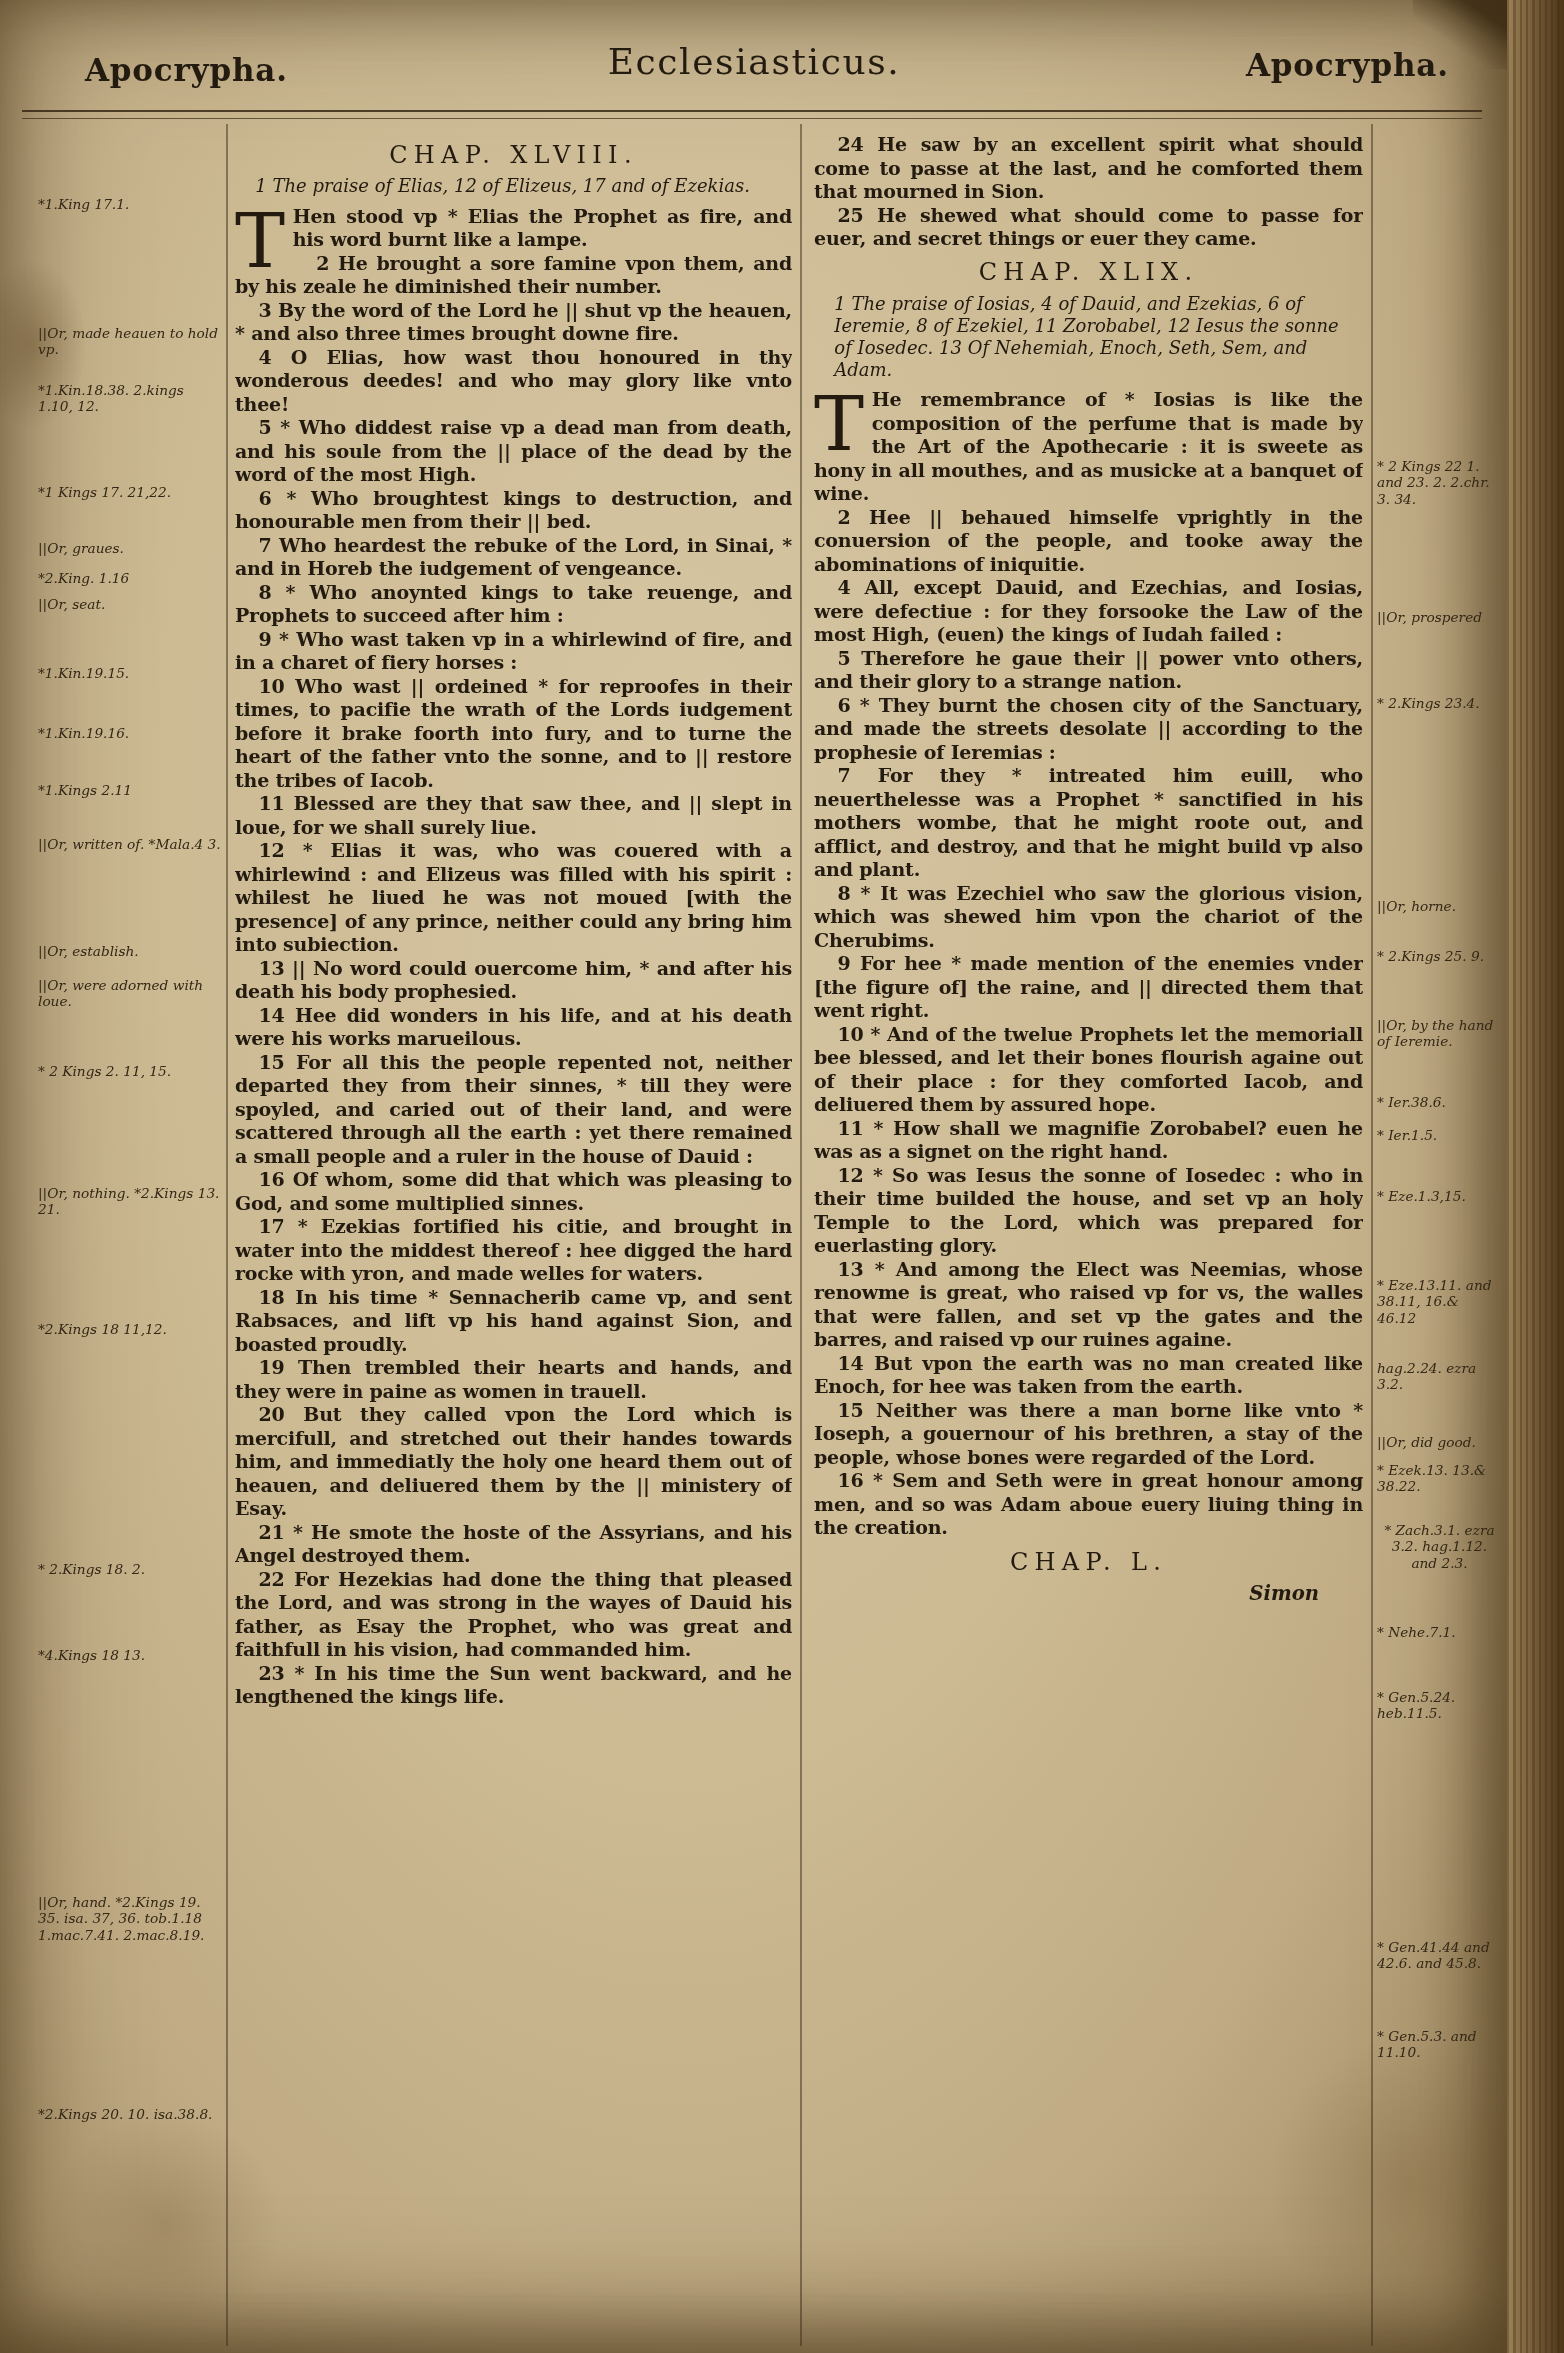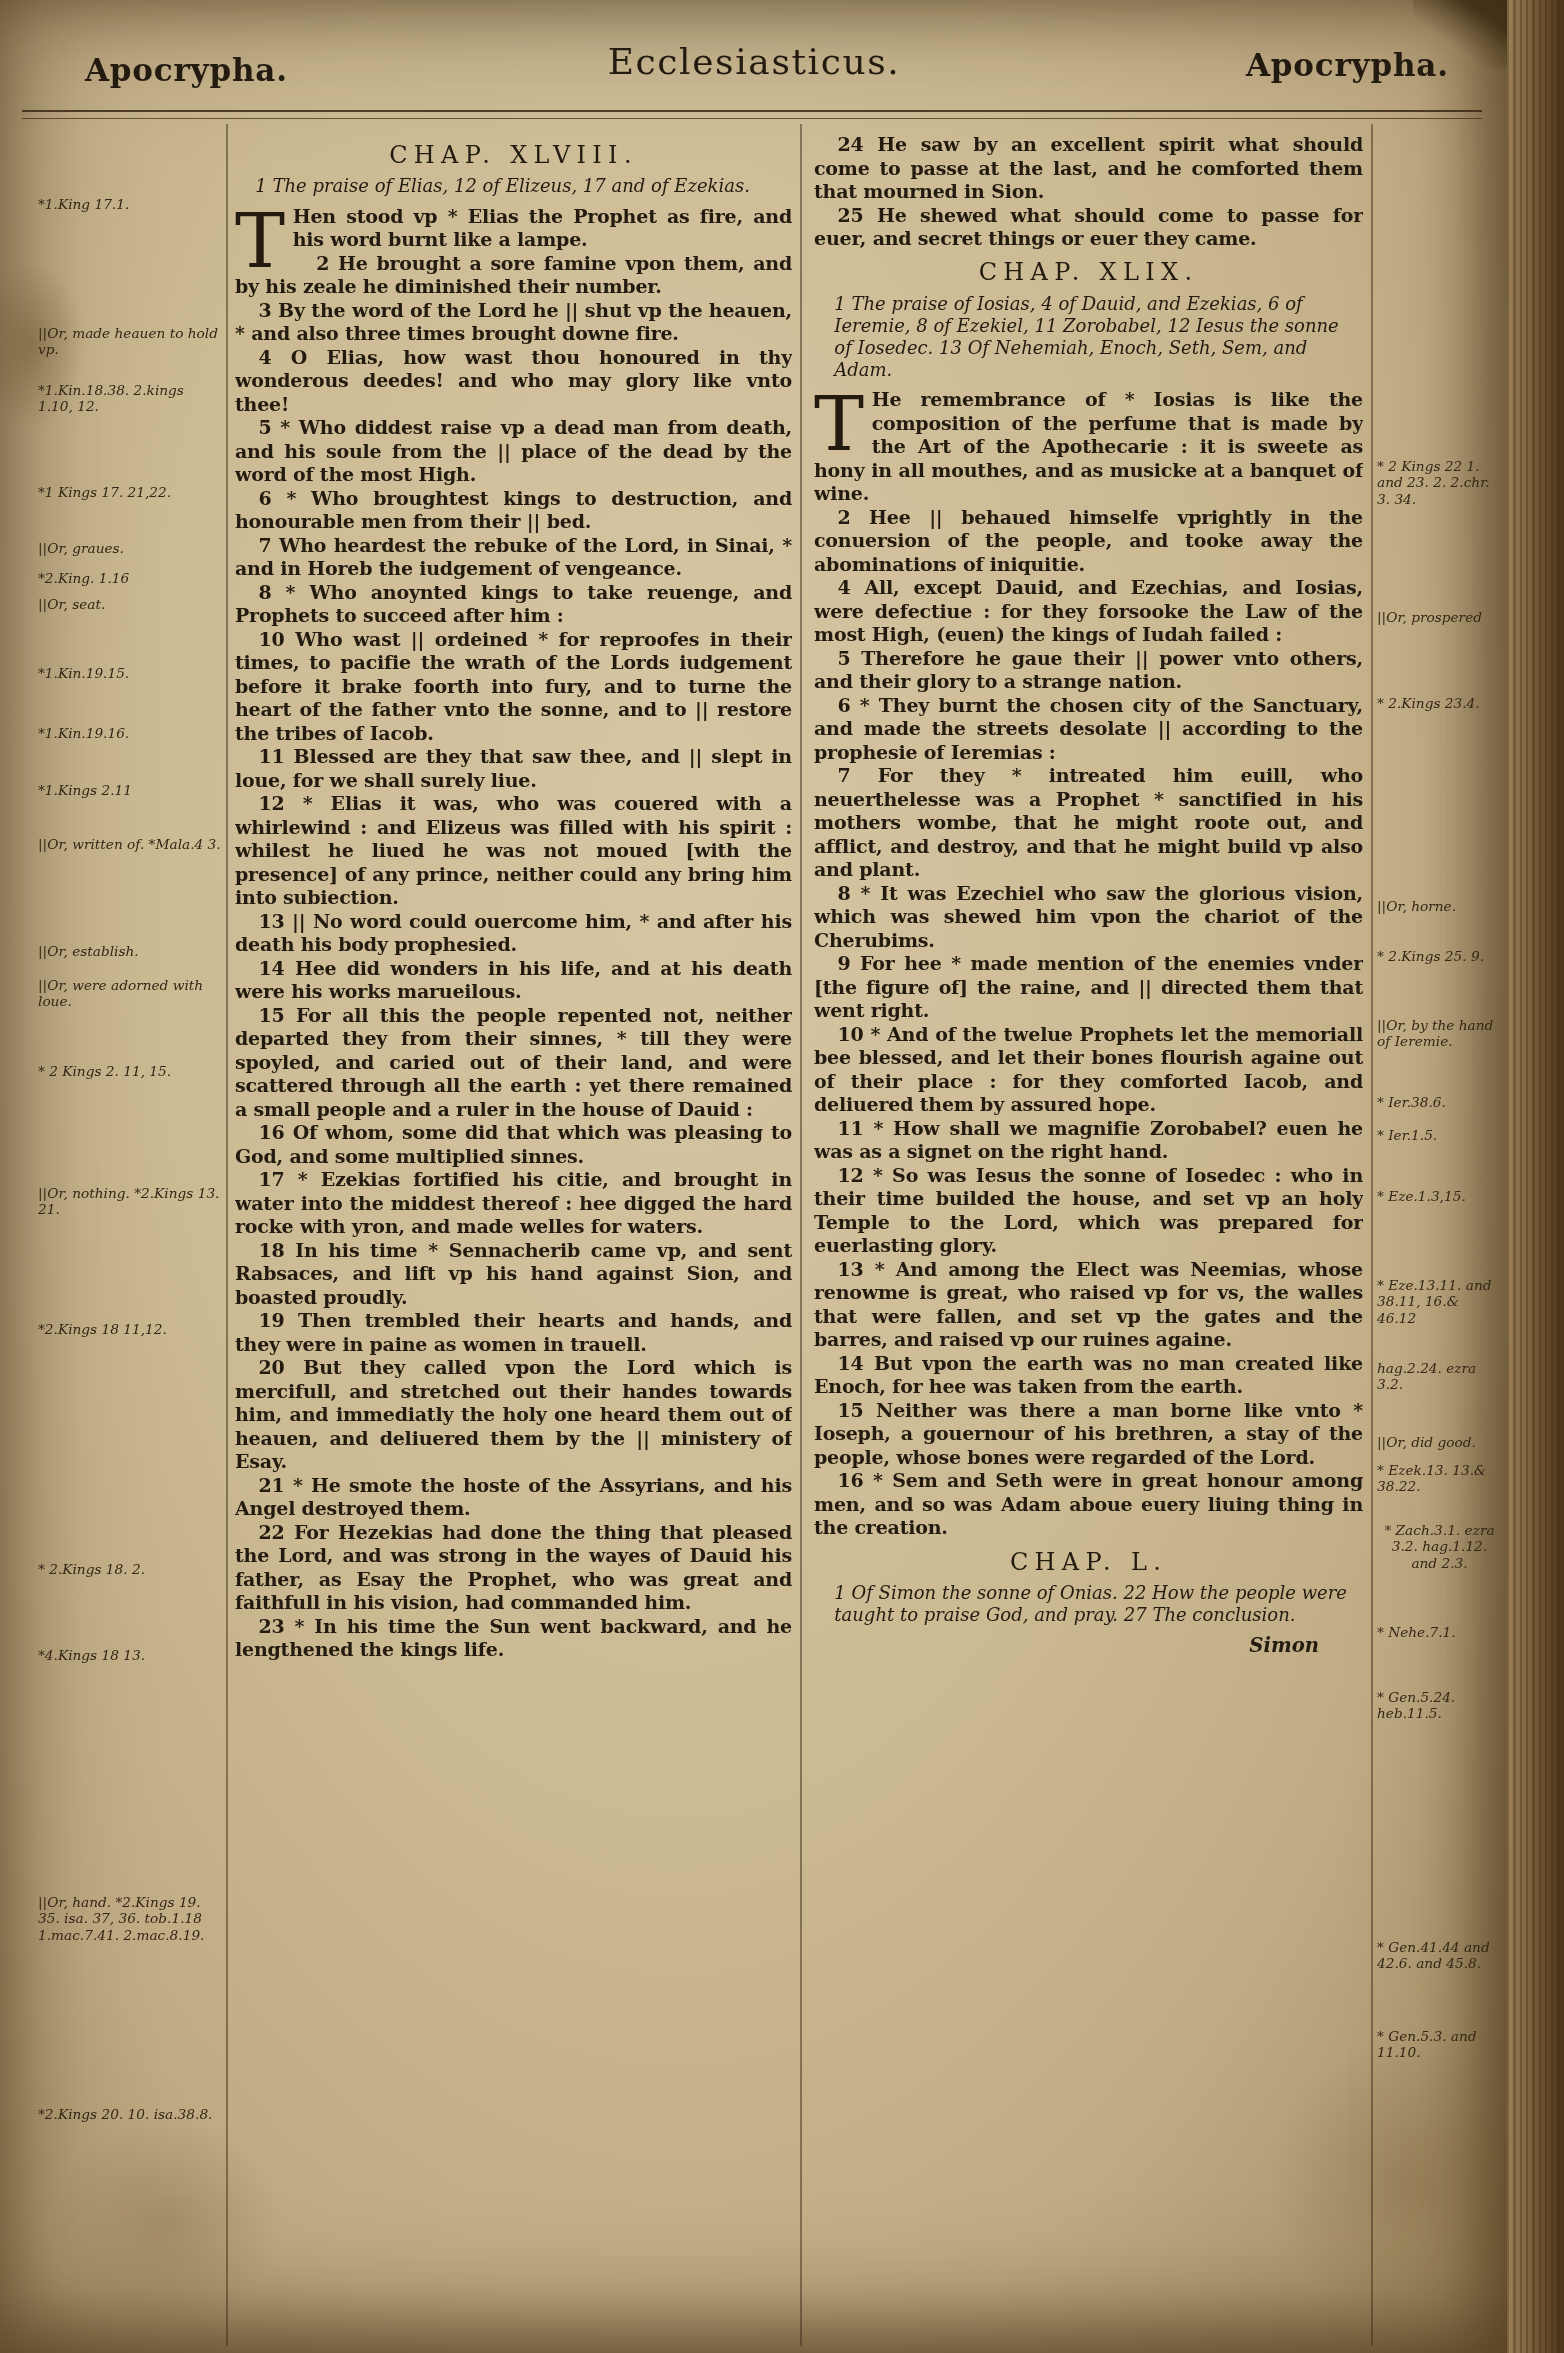--- a/index.html
+++ b/index.html
@@ -103,20 +103,21 @@
       <h2 class="chapter">CHAP. XLVIII.</h2>
       <p class="argument">1  The praise of Elias, 12 of Elizeus, 17 and of Ezekias.</p>
       <p class="verse opening"><span class="dropcap">T</span>Hen stood vp * Elias the Prophet as fire, and his word burnt like a lampe.</p>
       <p class="verse"><span class="vnum">2  </span>He brought a sore famine vpon them, and by his zeale he diminished their number.</p>
       <p class="verse"><span class="vnum">3  </span>By the word of the Lord he || shut vp the heauen, * and also three times brought downe fire.</p>
       <p class="verse"><span class="vnum">4  </span>O Elias, how wast thou honoured in thy wonderous deedes! and who may glory like vnto thee!</p>
       <p class="verse"><span class="vnum">5  </span>* Who diddest raise vp a dead man from death, and his soule from the || place of the dead by the word of the most High.</p>
       <p class="verse"><span class="vnum">6  </span>* Who broughtest kings to destruction, and honourable men from their || bed.</p>
       <p class="verse"><span class="vnum">7  </span>Who heardest the rebuke of the Lord, in Sinai, * and in Horeb the iudgement of vengeance.</p>
       <p class="verse"><span class="vnum">8  </span>* Who anoynted kings to take reuenge, and Prophets to succeed after him :</p>
+      <p class="verse"><span class="vnum">9  </span>* Who wast taken vp in a whirlewind of fire, and in a charet of fiery horses :</p>
       <p class="verse"><span class="vnum">10  </span>Who wast || ordeined * for reproofes in their times, to pacifie the wrath of the Lords iudgement before it brake foorth into fury, and to turne the heart of the father vnto the sonne, and to || restore the tribes of Iacob.</p>
       <p class="verse"><span class="vnum">11  </span>Blessed are they that saw thee, and || slept in loue, for we shall surely liue.</p>
       <p class="verse"><span class="vnum">12  </span>* Elias it was, who was couered with a whirlewind : and Elizeus was filled with his spirit : whilest he liued he was not moued [with the presence] of any prince, neither could any bring him into subiection.</p>
       <p class="verse"><span class="vnum">13  </span>|| No word could ouercome him, * and after his death his body prophesied.</p>
       <p class="verse"><span class="vnum">14  </span>Hee did wonders in his life, and at his death were his works marueilous.</p>
       <p class="verse"><span class="vnum">15  </span>For all this the people repented not, neither departed they from their sinnes, * till they were spoyled, and caried out of their land, and were scattered through all the earth : yet there remained a small people and a ruler in the house of Dauid :</p>
       <p class="verse"><span class="vnum">16  </span>Of whom, some did that which was pleasing to God, and some multiplied sinnes.</p>
       <p class="verse"><span class="vnum">17  </span>* Ezekias fortified his citie, and brought in water into the middest thereof : hee digged the hard rocke with yron, and made welles for waters.</p>
       <p class="verse"><span class="vnum">18  </span>In his time * Sennacherib came vp, and sent Rabsaces, and lift vp his hand against Sion, and boasted proudly.</p>
       <p class="verse"><span class="vnum">19  </span>Then trembled their hearts and hands, and they were in paine as women in trauell.</p>
@@ -139,21 +140,20 @@
       <p class="verse"><span class="vnum">8  </span>* It was Ezechiel who saw the glorious vision, which was shewed him vpon the chariot of the Cherubims.</p>
       <p class="verse"><span class="vnum">9  </span>For hee * made mention of the enemies vnder [the figure of] the raine, and || directed them that went right.</p>
       <p class="verse"><span class="vnum">10  </span>* And of the twelue Prophets let the memoriall bee blessed, and let their bones flourish againe out of their place : for they comforted Iacob, and deliuered them by assured hope.</p>
       <p class="verse"><span class="vnum">11  </span>* How shall we magnifie Zorobabel? euen he was as a signet on the right hand.</p>
       <p class="verse"><span class="vnum">12  </span>* So was Iesus the sonne of Iosedec : who in their time builded the house, and set vp an holy Temple to the Lord, which was prepared for euerlasting glory.</p>
       <p class="verse"><span class="vnum">13  </span>* And among the Elect was Neemias, whose renowme is great, who raised vp for vs, the walles that were fallen, and set vp the gates and the barres, and raised vp our ruines againe.</p>
       <p class="verse"><span class="vnum">14  </span>But vpon the earth was no man created like Enoch, for hee was taken from the earth.</p>
       <p class="verse"><span class="vnum">15  </span>Neither was there a man borne like vnto * Ioseph, a gouernour of his brethren, a stay of the people, whose bones were regarded of the Lord.</p>
       <p class="verse"><span class="vnum">16  </span>* Sem and Seth were in great honour among men, and so was Adam aboue euery liuing thing in the creation.</p>
       <h2 class="chapter">CHAP. L.</h2>
-      <p class="argument">1  Of Simon the sonne of Onias. 22 How the people were taught to praise God, and pray. 27 The conclusion.</p>
       <div class="catchword">Simon</div>
     </div>
   <div id="right-notes" class="notes">
       <div class="mnote" style="top: 458px;">* 2 Kings 22 1. and 23. 2. 2.chr. 3. 34.</div>
       <div class="mnote" style="top: 609px;">||Or, prospered</div>
       <div class="mnote" style="top: 695px;">* 2.Kings 23.4.</div>
       <div class="mnote" style="top: 898px;">||Or, horne.</div>
       <div class="mnote" style="top: 948px;">* 2.Kings 25. 9.</div>
       <div class="mnote" style="top: 1017px;">||Or, by the hand of Ieremie.</div>
       <div class="mnote" style="top: 1094px;">* Ier.38.6.</div>

